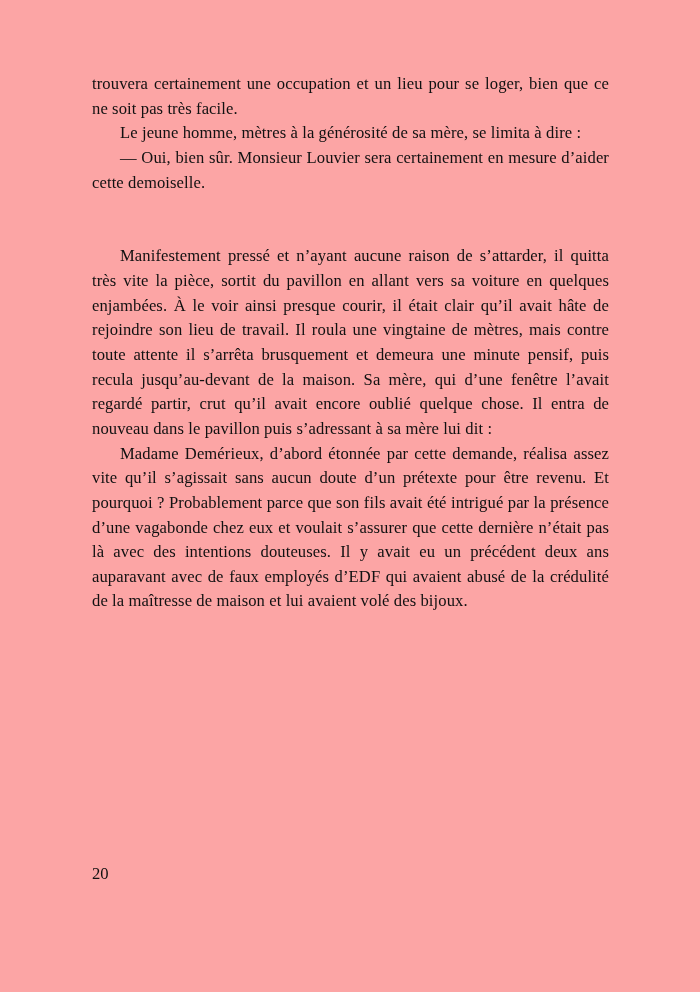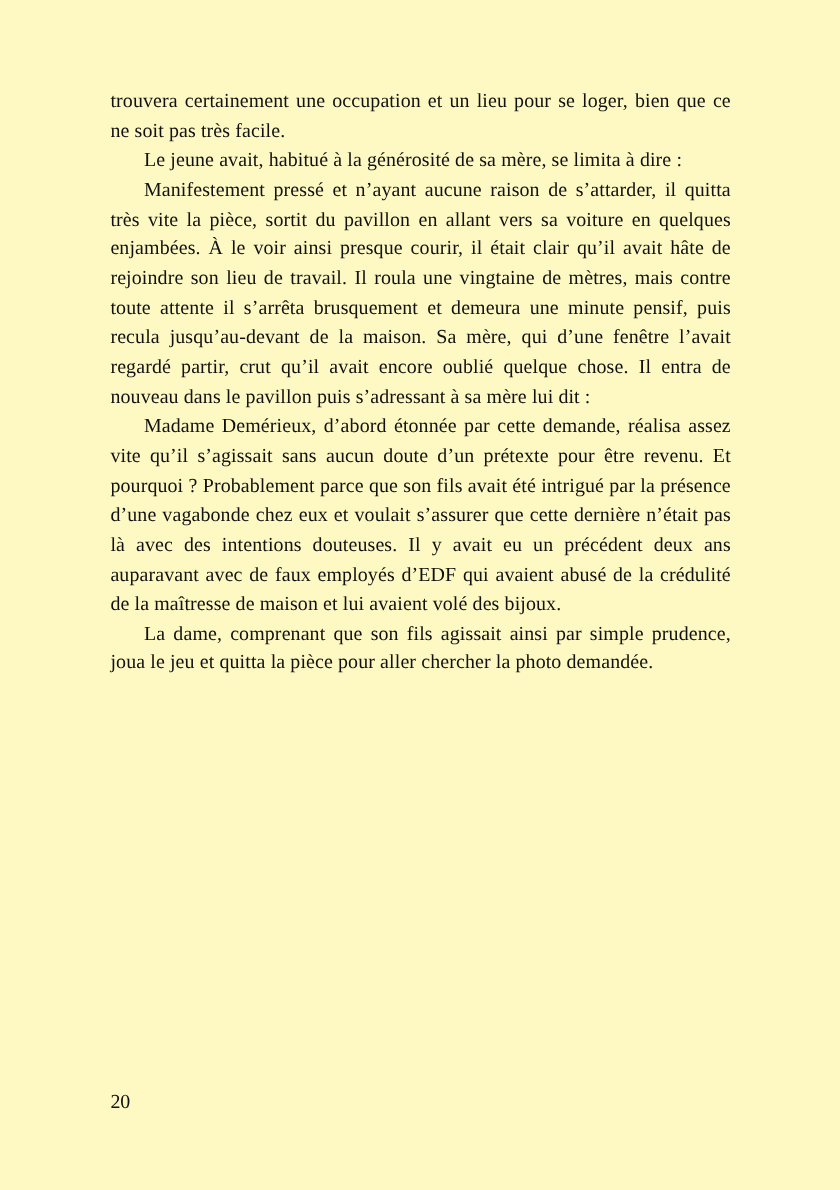--- a/index.html
+++ b/index.html
@@ -11,54 +11,55 @@
     height: 992px;
     background: #ffffff;
     position: relative;
     overflow: hidden;
     font-family: "Liberation Serif", serif;
     color: #111111;
   }
   .page {
     position: absolute;
     inset: 0;
-    background: #fef9c3;
+    background: #fca5a5;
   }
   .text-block {
     position: absolute;
     left: 92px;
     top: 72px;
     width: 517px;
     font-size: 16.6px;
     line-height: 24.65px;
     text-align: justify;
     letter-spacing: 0.1px;
   }
   p.para {
     margin: 0;
     padding: 0;
   }
   p.para.indent {
     text-indent: 28px;
   }
   p.para.gap {
+    margin-top: 49px;
   }
   .page-number {
     position: absolute;
     left: 92px;
-    top: 906px;
+    top: 862px;
     font-size: 16.6px;
     line-height: 24px;
   }
 </style>
 </head>
 <body>
 
 <div class="page">
   <div class="text-block" id="paragraphs">
       <p class="para">trouvera certainement une occupation et un lieu pour se loger, bien que ce ne soit pas très facile.</p>
-      <p class="para indent">Le jeune avait, habitué à la générosité de sa mère, se limita à dire :</p>
+      <p class="para indent">Le jeune homme, mètres à la générosité de sa mère, se limita à dire :</p>
+      <p class="para indent">— Oui, bien sûr. Monsieur Louvier sera certainement en mesure d’aider cette demoiselle.</p>
       <p class="para indent gap">Manifestement pressé et n’ayant aucune raison de s’attarder, il quitta très vite la pièce, sortit du pavillon en allant vers sa voiture en quelques enjambées. À le voir ainsi presque courir, il était clair qu’il avait hâte de rejoindre son lieu de travail. Il roula une vingtaine de mètres, mais contre toute attente il s’arrêta brusquement et demeura une minute pensif, puis recula jusqu’au-devant de la maison. Sa mère, qui d’une fenêtre l’avait regardé partir, crut qu’il avait encore oublié quelque chose. Il entra de nouveau dans le pavillon puis s’adressant à sa mère lui dit :</p>
       <p class="para indent">Madame Demérieux, d’abord étonnée par cette demande, réalisa assez vite qu’il s’agissait sans aucun doute d’un prétexte pour être revenu. Et pourquoi ? Probablement parce que son fils avait été intrigué par la présence d’une vagabonde chez eux et voulait s’assurer que cette dernière n’était pas là avec des intentions douteuses. Il y avait eu un précédent deux ans auparavant avec de faux employés d’EDF qui avaient abusé de la crédulité de la maîtresse de maison et lui avaient volé des bijoux.</p>
-      <p class="para indent">La dame, comprenant que son fils agissait ainsi par simple prudence, joua le jeu et quitta la pièce pour aller chercher la photo demandée.</p>
     </div>
   <div class="page-number">20</div>
 </div>
 
 </body></html>

